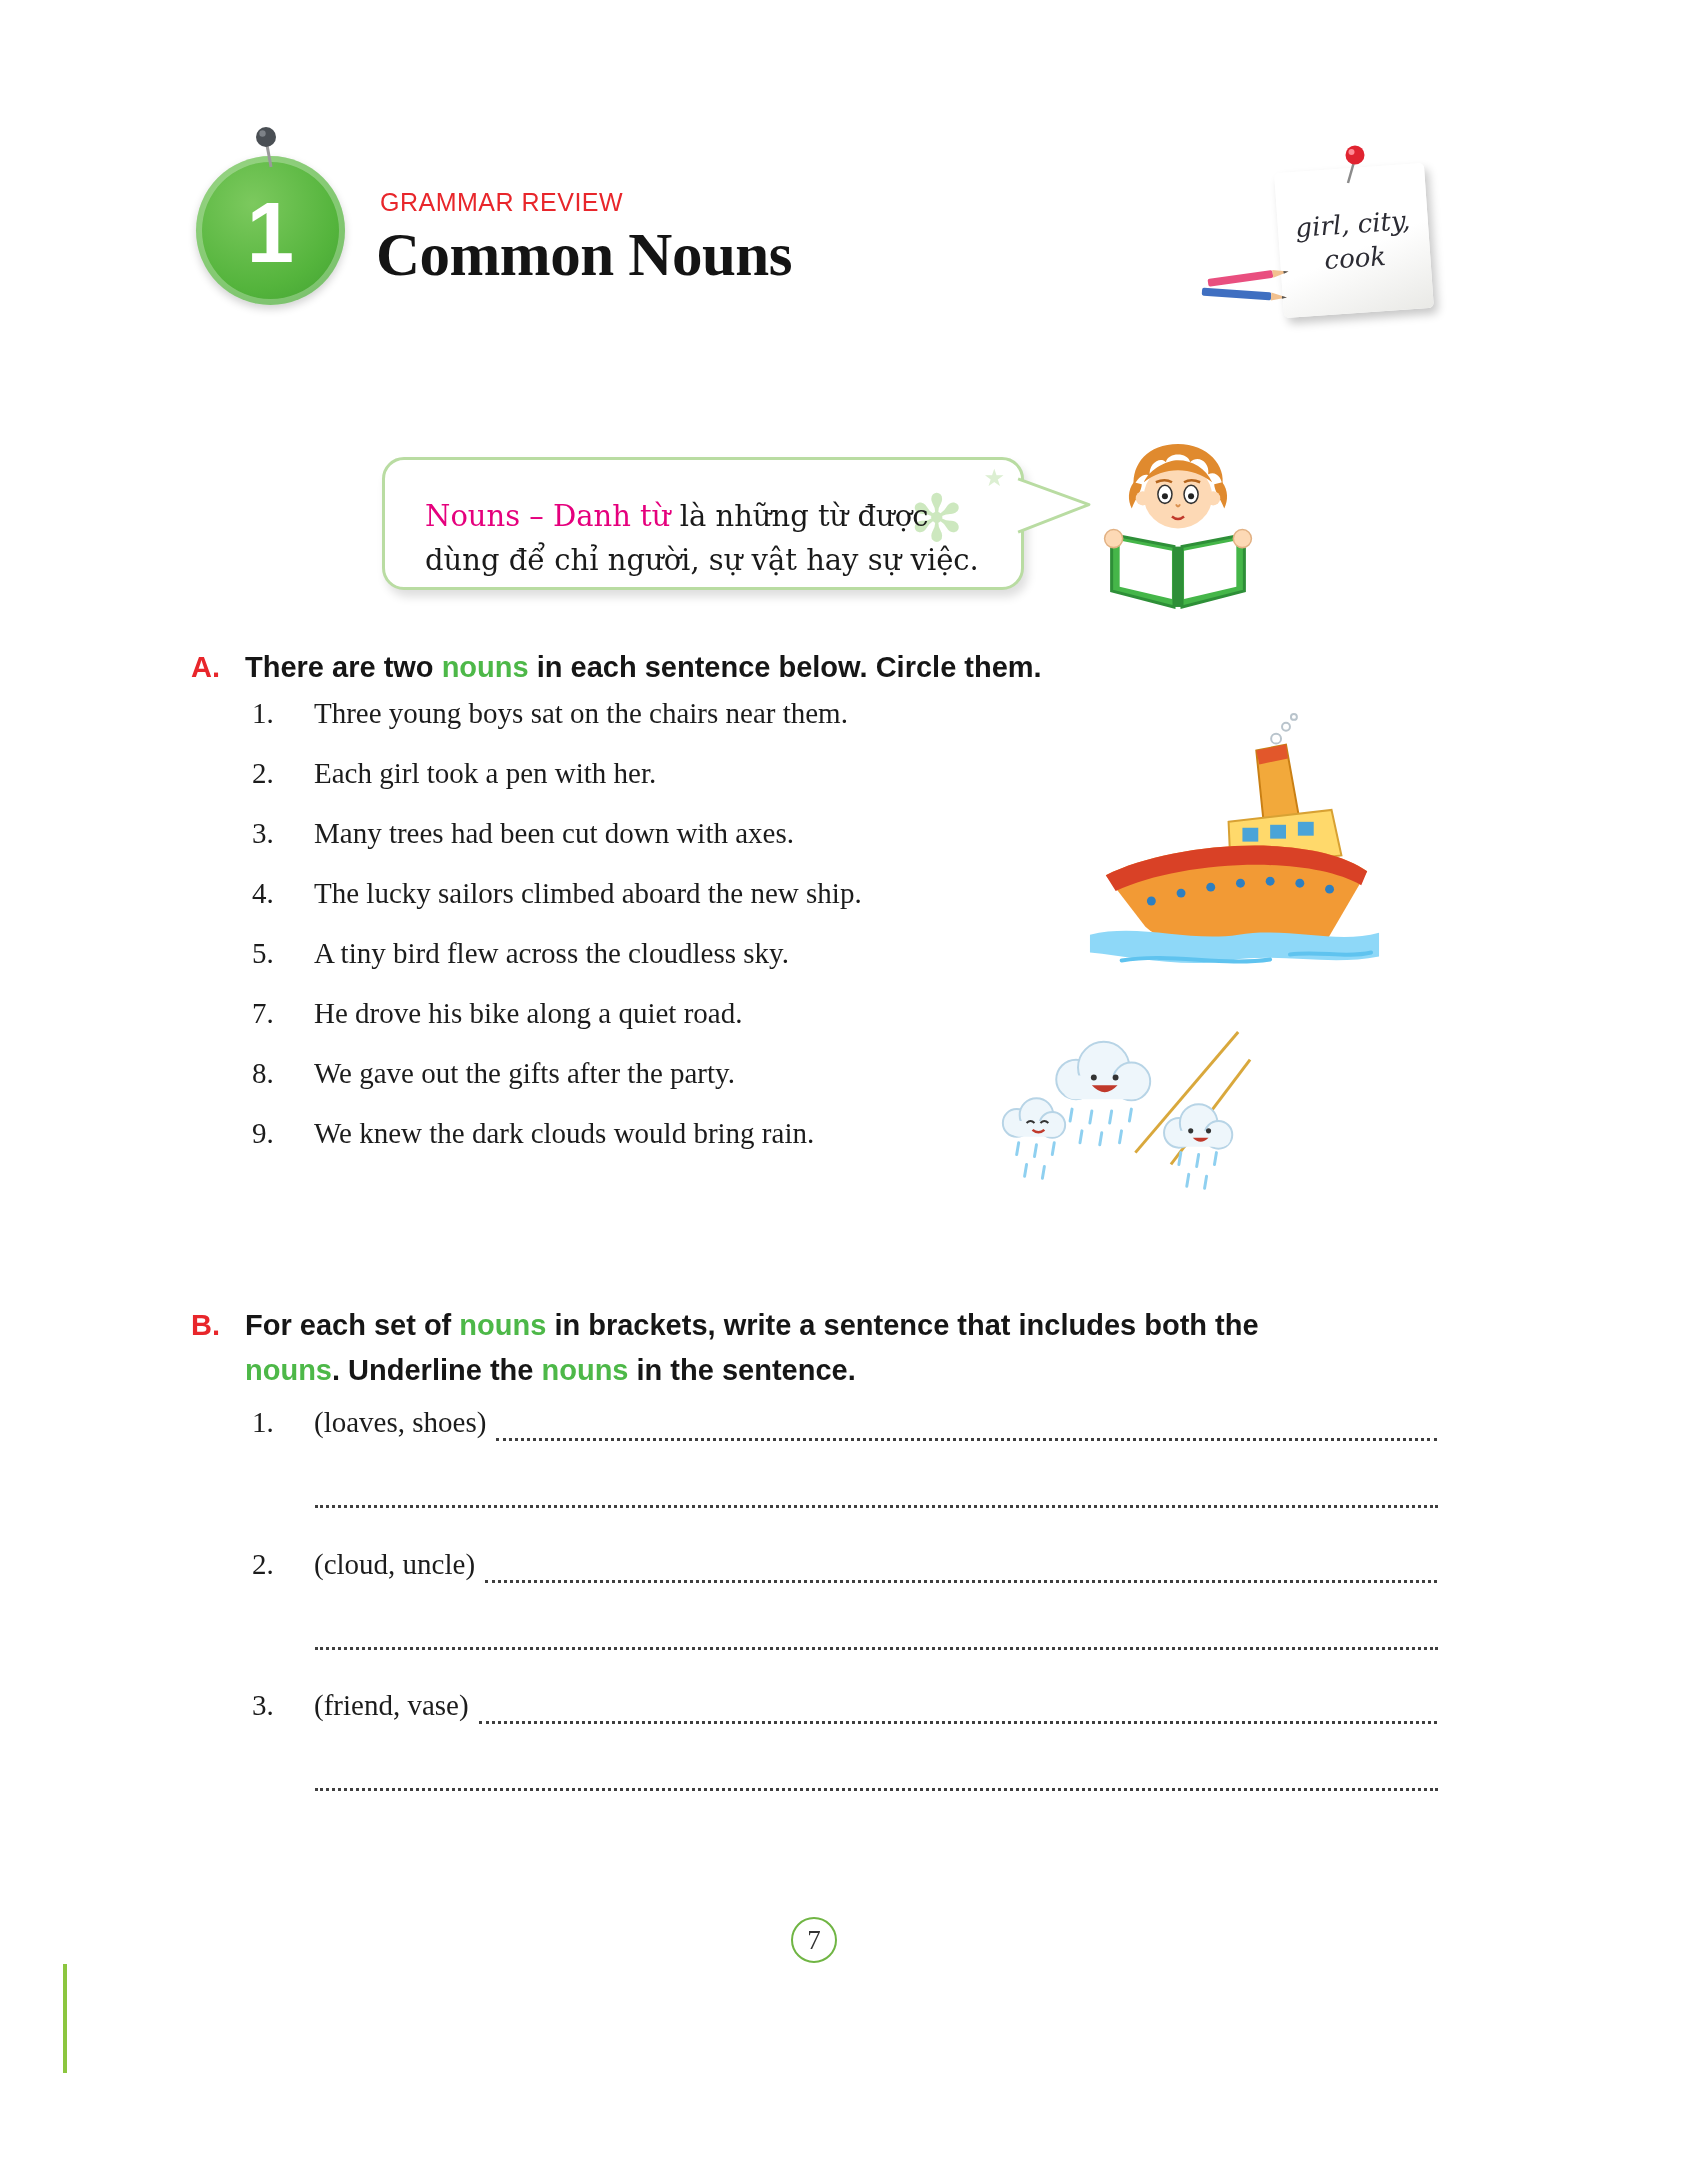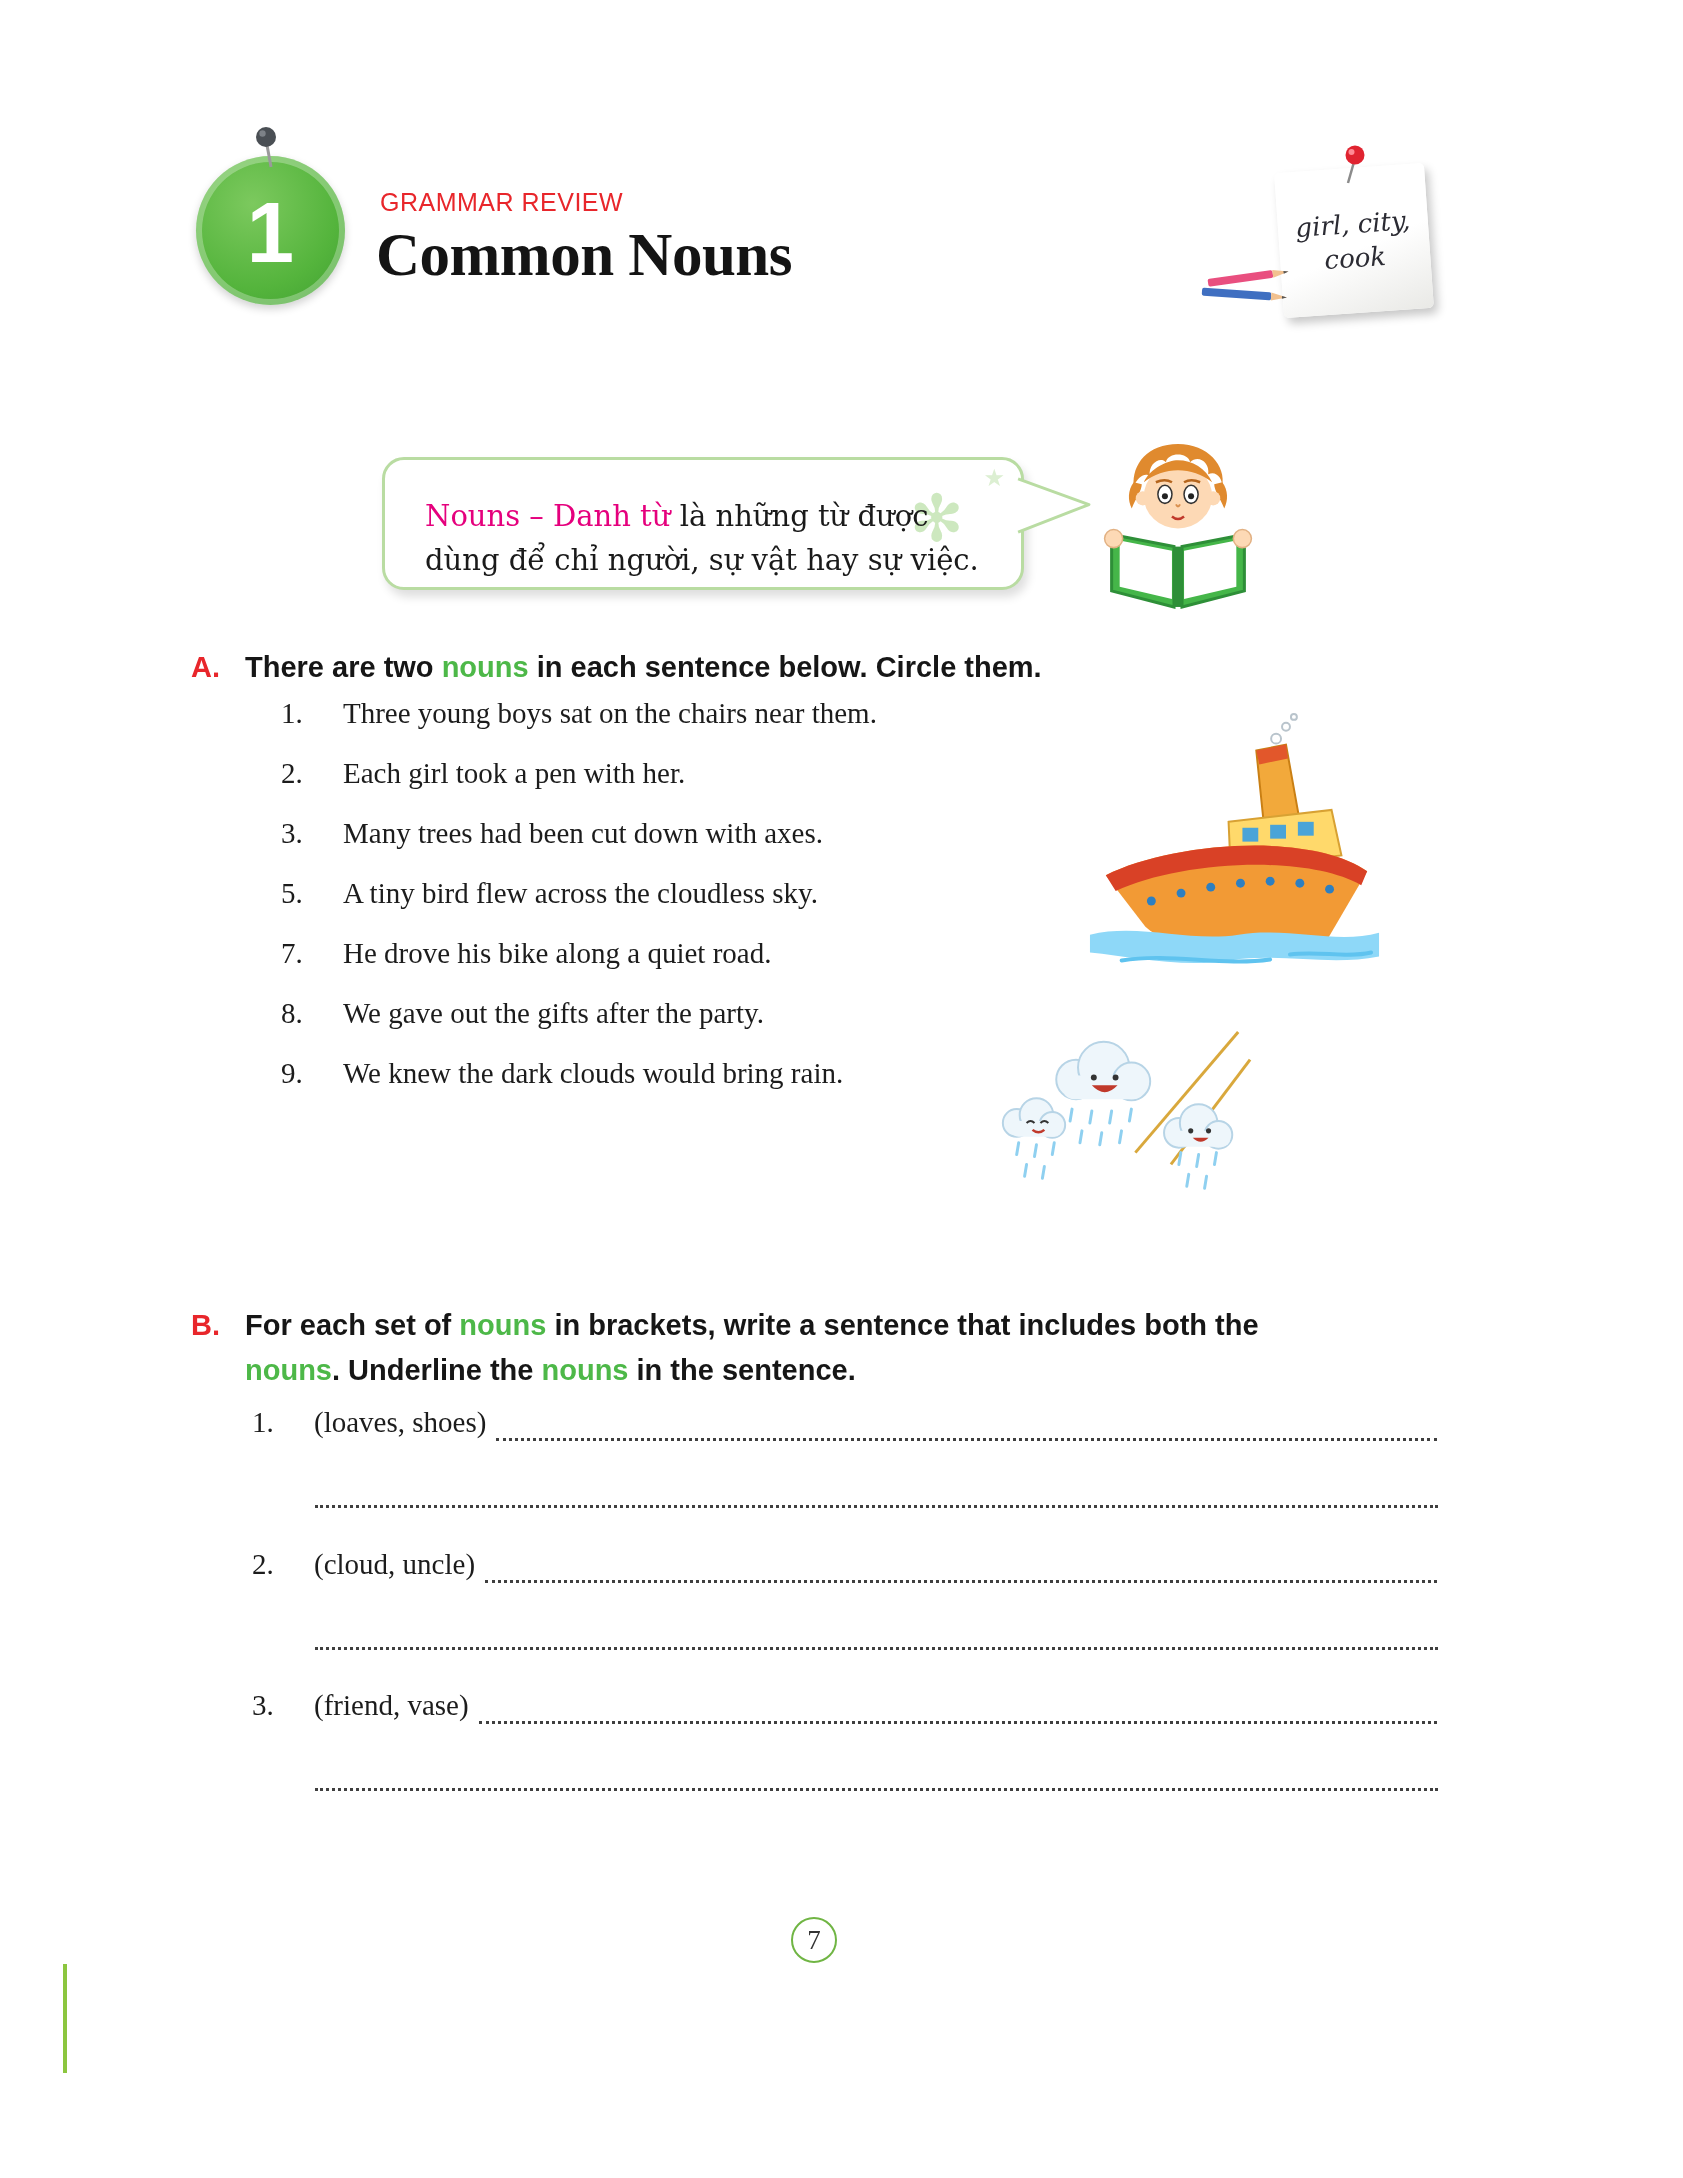--- a/index.html
+++ b/index.html
@@ -45,21 +45,21 @@
   .bubble-star{ position:absolute; right:16px; top:4px; z-index:1; font-size:24px; color:#dcefd2; }
   .bubble-tail{ position:absolute; left:1016px; top:475px; }
   .boy{ position:absolute; left:1097px; top:438px; }
 
   
   .section-head{ position:absolute; }
   .sec-label{ display:inline-block; width:54px; color:#e8262b; font-weight:bold; font-size:29px; vertical-align:top; line-height:45px;}
   .instr{ display:inline-block; width:1200px; font-weight:bold; font-size:29px; color:#161616; vertical-align:top; line-height:45px;}
   .green{ color:#4db848; }
 
-  .a-items{ position:absolute; left:252px; top:683px;margin-left:29px; }
+  .a-items{ position:absolute; left:252px; top:683px; }
   .a-item{ line-height:60px; font-family:"Liberation Serif", serif; font-size:29px; color:#1c1c1c; white-space:nowrap; }
   .num{ display:inline-block; width:62px; }
 
   .b-row{ position:absolute; left:252px; width:1185px; height:42px; display:flex; font-family:"Liberation Serif", serif; font-size:29px; color:#1c1c1c; }
   .b-row .num{ flex:0 0 62px; width:62px; }
   .prompt{ flex:0 0 auto;font-family:Liberation Serif, serif; }
   .dots{ flex:1 1 auto; border-bottom:3px dotted #3f3f3f; margin-left:10px; margin-bottom:7px; }
   .full-dots{ position:absolute; left:315px; width:1123px; height:0; border-bottom:3px dotted #3f3f3f; }
 
   
@@ -149,20 +149,21 @@
   </svg>
 
   <div class="section-head" style="left:191px; top:645px;">
     <span class="sec-label">A.</span><span class="instr"><span>There are two </span><span class="green">nouns</span><span> in each sentence below. Circle them.</span></span>
   </div>
 
   <div class="a-items">
     <div class="a-item"><span class="num">1.</span><span>Three young boys sat on the chairs near them.</span></div>
     <div class="a-item"><span class="num">2.</span><span>Each girl took a pen with her.</span></div>
     <div class="a-item"><span class="num">3.</span><span>Many trees had been cut down with axes.</span></div>
+    <div class="a-item"><span class="num">4.</span><span>The lucky sailors climbed aboard the new ship.</span></div>
     <div class="a-item"><span class="num">5.</span><span>A tiny bird flew across the cloudless sky.</span></div>
     <div class="a-item"><span class="num">7.</span><span>He drove his bike along a quiet road.</span></div>
     <div class="a-item"><span class="num">8.</span><span>We gave out the gifts after the party.</span></div>
     <div class="a-item"><span class="num">9.</span><span>We knew the dark clouds would bring rain.</span></div>
   </div>
 
   <svg class="ship" width="309" height="297" viewBox="0 0 310 300">
     <circle cx="196" cy="34" r="5" fill="none" stroke="#b9c4cc" stroke-width="2"></circle>
     <circle cx="206" cy="22" r="4" fill="none" stroke="#b9c4cc" stroke-width="2"></circle>
     <circle cx="214" cy="12" r="3" fill="none" stroke="#b9c4cc" stroke-width="2"></circle>

